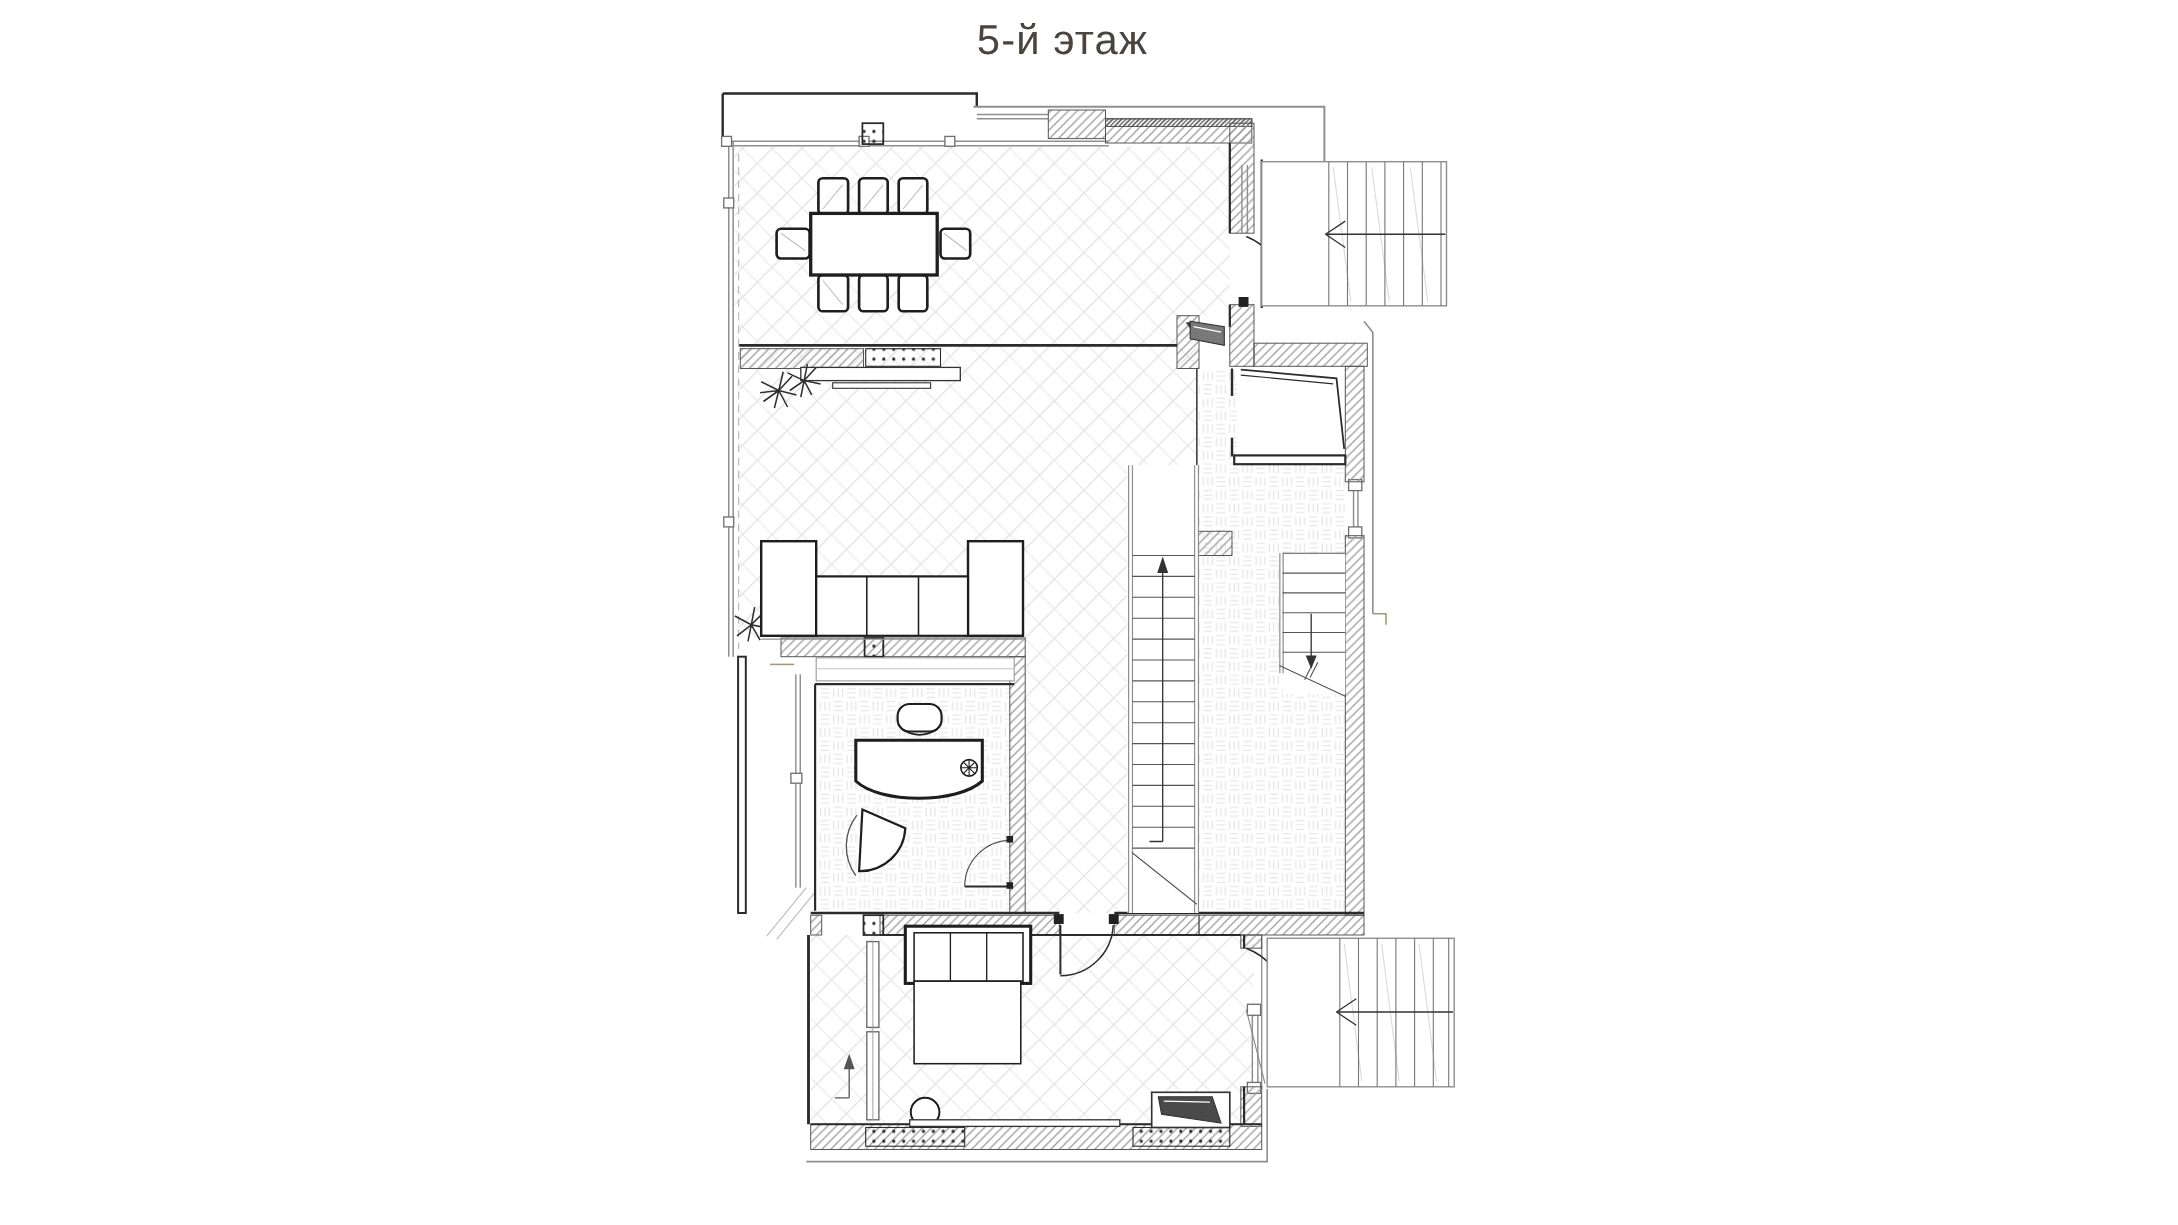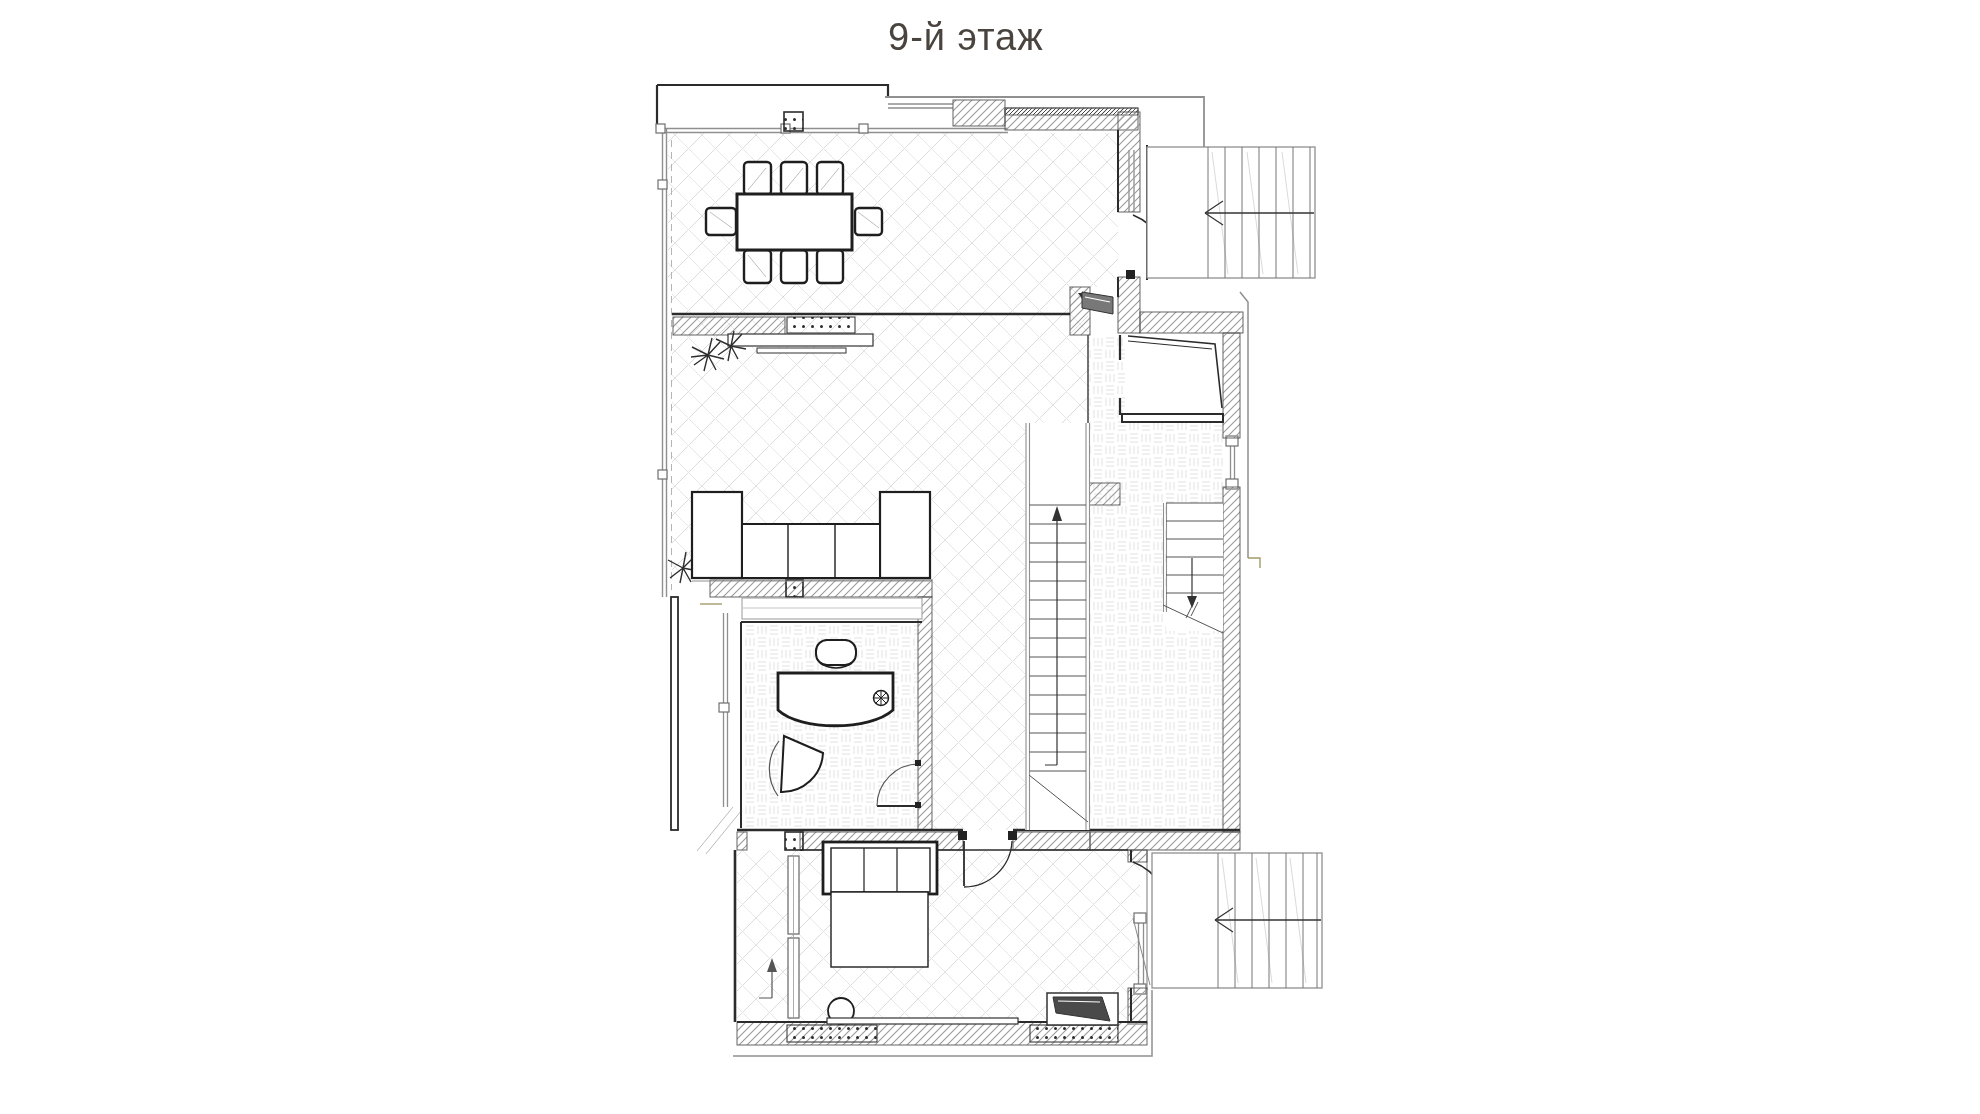--- a/index.html
+++ b/index.html
@@ -7,21 +7,21 @@
   .stage{position:relative;width:1980px;height:1114px;background:#fff;}
   .floor-title{position:absolute;left:888px;top:16px;font-size:38px;letter-spacing:1px;
     color:#4a443f;font-family:"Liberation Sans", sans-serif;}
   .plan-svg{position:absolute;left:0;top:0;}
 </style>
 </head>
 <body>
 
 <div class="stage">
 
-  <div class="floor-title">9-й этаж</div>
+  <div class="floor-title">5-й этаж</div>
 
   <svg class="plan-svg" width="1980" height="1114" viewBox="0 0 1980 1114">
     <defs>
       <pattern id="lattice" width="27" height="27" patternUnits="userSpaceOnUse">
         <path d="M0,27 L27,0 M-3,3 L3,-3 M24,30 L30,24" stroke="#dcdcdc" stroke-width="1" fill="none"></path>
         <path d="M0,0 L27,27 M24,-3 L30,3 M-3,24 L3,30" stroke="#e7e7e7" stroke-width="1" fill="none"></path>
       </pattern>
       <pattern id="parquet" width="24" height="24" patternUnits="userSpaceOnUse">
         <path d="M2,2 H10 M2,6 H10 M2,10 H10 M14,14 H22 M14,18 H22 M14,22 H22" stroke="#e1e1e1" stroke-width="1" fill="none"></path>
         <path d="M14,2 V10 M18,2 V10 M22,2 V10 M2,14 V22 M6,14 V22 M10,14 V22" stroke="#e1e1e1" stroke-width="1" fill="none"></path>

